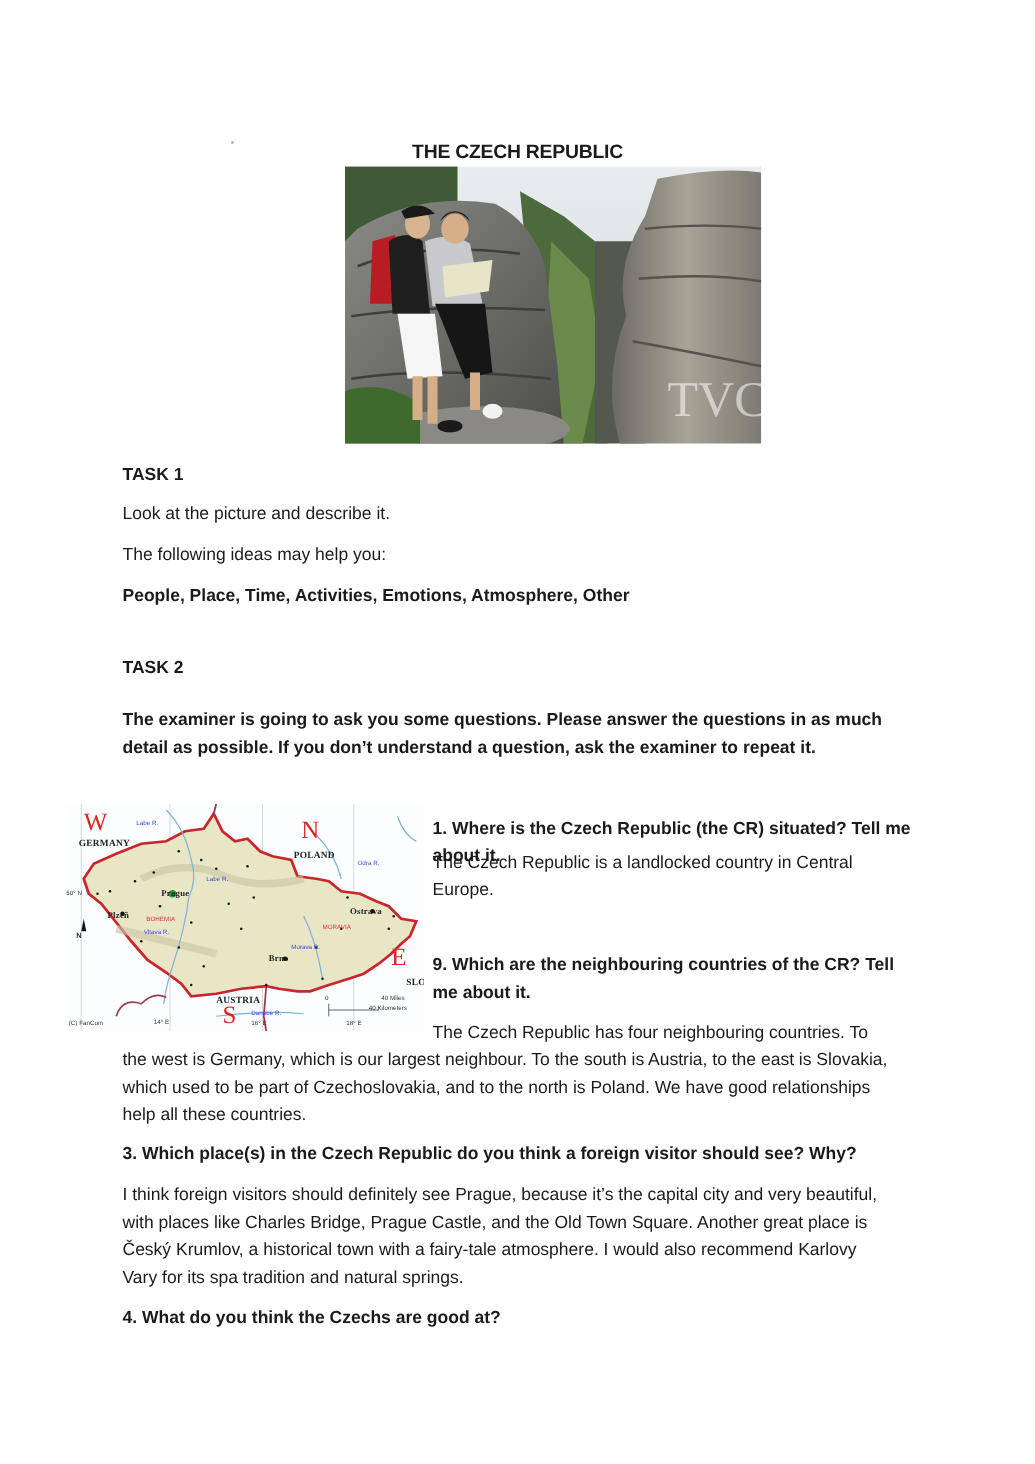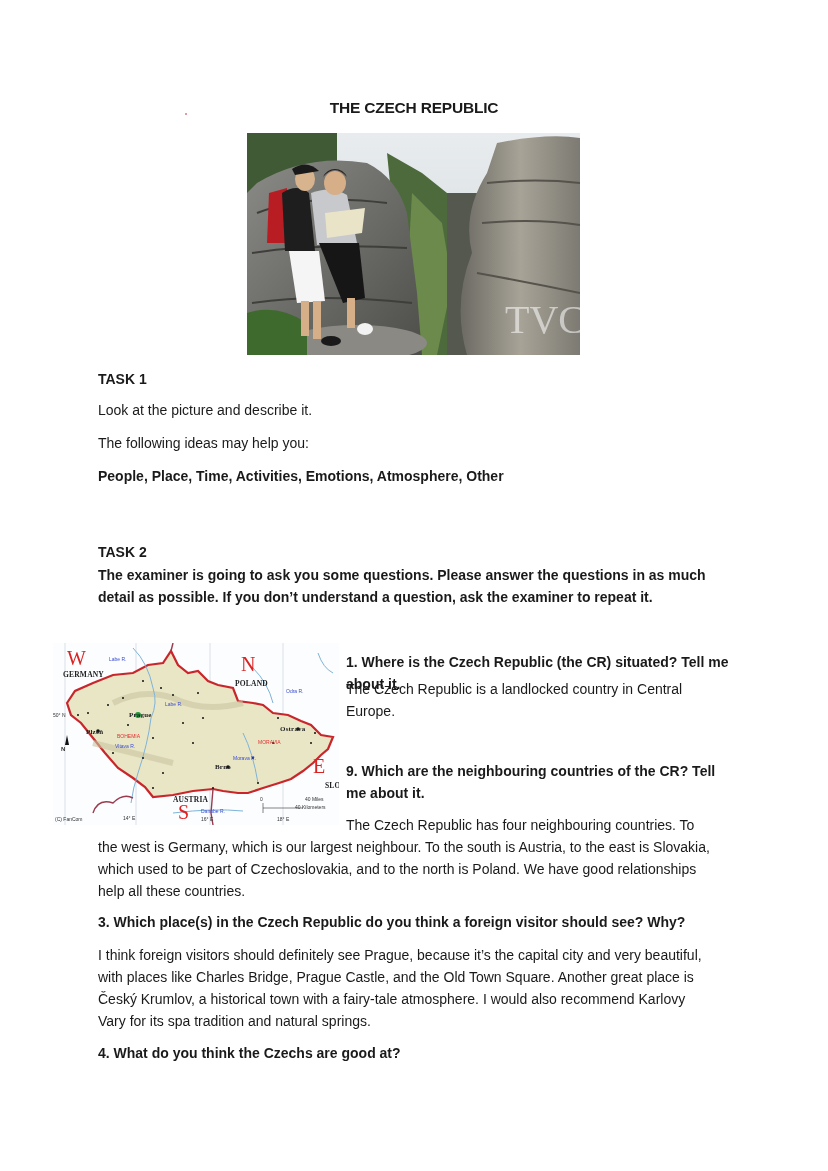--- a/index.html
+++ b/index.html
@@ -3,25 +3,25 @@
 <meta charset="utf-8">
 <style>
   html, body { margin: 0; padding: 0; background: #ffffff; }
   body {
     width: 828px; height: 1171px; position: relative; overflow: hidden;
     font-family: "Liberation Sans", "DejaVu Sans", sans-serif;
     color: #1a1a1a;
   }
   .abs { position: absolute; }
   .title {
-    left: 0; width: 828px; top: 99px; text-align: center;
+    left: 0; width: 828px; top: 113px; text-align: center;
     font-weight: bold; font-size: 15.5px; letter-spacing: -0.2px;
   }
   .stray-dot { left: 185px; top: 113px; width: 2px; height: 2px; background: #e39aa0; }
-  .photo { left: 247px; top: 133px; width: 391px; height: 222px; overflow: hidden; }
+  .photo { left: 247px; top: 133px; width: 391px; height: 222px; overflow: hidden; text-align: center; }
   .h { font-weight: bold; font-size: 14px; }
   .p { font-size: 14px; line-height: 22px; }
   .b { font-weight: bold; font-size: 14px; line-height: 22px; }
   .left { left: 98px; }
   .wide { width: 640px; }
   .map { left: 53px; top: 643px; width: 286px; height: 182px; overflow: hidden; background: #fbfdff; }
   .map-label { position: absolute; font-family: "Liberation Serif", serif; font-weight: bold; font-size: 7.5px; color: #222; letter-spacing: 0.2px; }
   .compass { position: absolute; font-family: "Liberation Serif", serif; color: #d22; font-size: 20px; }
   .river-label { position: absolute; font-size: 5px; color: #3a4bd0; }
   .tiny { position: absolute; font-size: 5px; color: #333; }
@@ -87,21 +87,21 @@
 
     <text x="258" y="200" font-family="Liberation Serif, serif" font-size="40" fill="#ffffff" fill-opacity="0.55">TVC</text>
   </svg>
 </div>
 
 <div class="abs left h" style="top:371px;">TASK 1</div>
 <div class="abs left p wide" style="top:399px;">Look at the picture and describe it.</div>
 <div class="abs left p wide" style="top:432px;">The following ideas may help you:</div>
 <div class="abs left b wide" style="top:465px;">People, Place, Time, Activities, Emotions, Atmosphere, Other</div>
 
-<div class="abs left h" style="top:544px;text-align:center;">TASK 2</div>
+<div class="abs left h" style="top:525px;text-align:center;">TASK 2</div>
 <div class="abs left b" style="top:564px; width:630px;">The examiner is going to ask you some questions. Please answer the questions in as much detail as possible. If you don’t understand a question, ask the examiner to repeat it.</div>
 
 <div class="abs map">
   <svg width="286" height="182" viewBox="0 0 286 182" style="position:absolute;left:0;top:0;">
 
     <line x1="12" y1="0" x2="12" y2="182" stroke="#c8ccd4" stroke-width="0.6"></line>
     <line x1="83" y1="0" x2="83" y2="182" stroke="#c8ccd4" stroke-width="0.6"></line>
     <line x1="157" y1="0" x2="157" y2="182" stroke="#c8ccd4" stroke-width="0.6"></line>
     <line x1="230" y1="0" x2="230" y2="182" stroke="#c8ccd4" stroke-width="0.6"></line>
 

